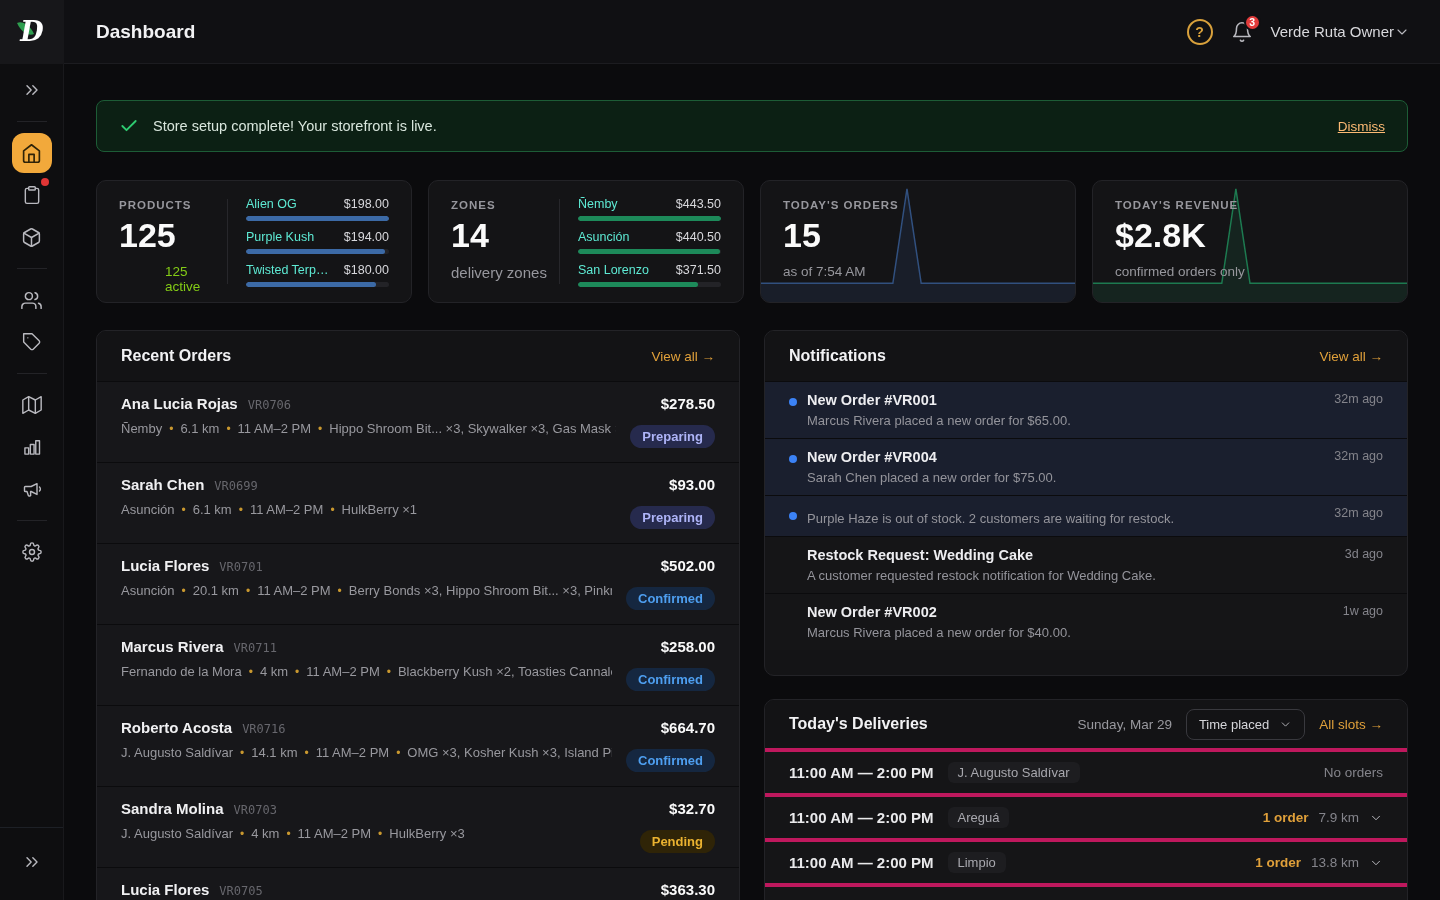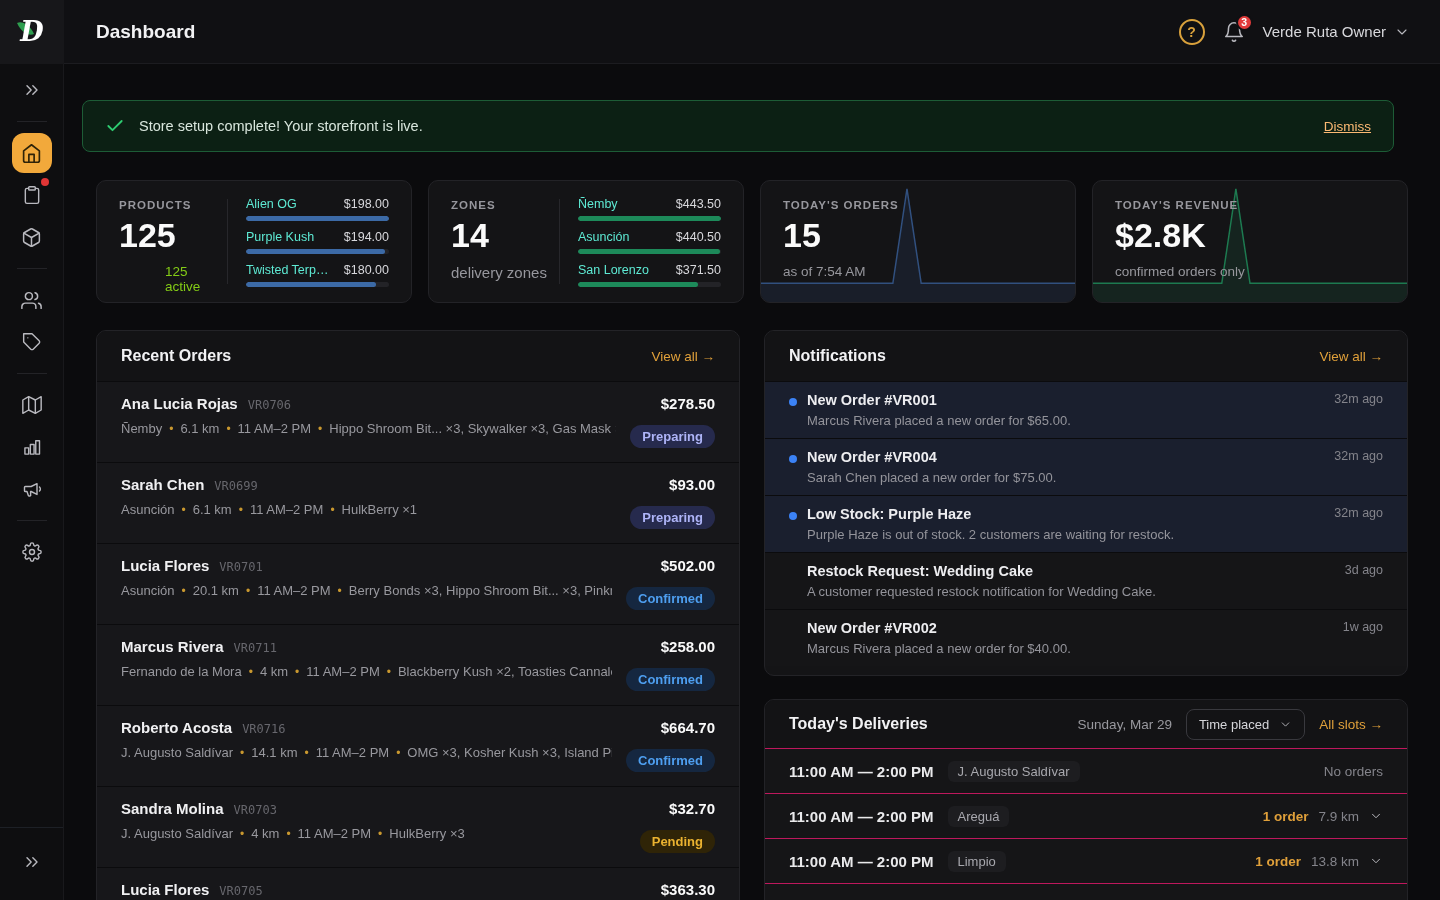--- a/index.html
+++ b/index.html
@@ -17,39 +17,39 @@
     border-radius:0 100% 0 100%; transform:rotate(-24deg); left:20px; top:20px; }
   .page-title { font-size:19px; font-weight:bold; color:#f2f2f4; margin-left:32px; }
   .topbar-right { margin-left:auto; display:flex; align-items:center; gap:18px; margin-right:30px; }
   .help-btn { width:26px; height:26px; border:2px solid #d9a13c; border-radius:50%;
     color:#d9a13c; font-size:14px; font-weight:bold; display:flex; align-items:center;
     justify-content:center; cursor:pointer; }
   .bell-wrap { position:relative; display:flex; }
   .badge { position:absolute; top:-7px; right:-8px; min-width:17px; height:17px; background:#e23b3b;
     border-radius:9px; color:#fff; font-size:10.5px; font-weight:bold; display:flex;
     align-items:center; justify-content:center; border:2px solid #101013; padding:0 3px; }
-  .user-menu { display:flex; align-items:center; gap:8px; cursor:pointer; }
+  .user-menu { display:flex; align-items:center; gap:0; cursor:pointer; }
   .user-name { font-size:15px; color:#d8d8dc; }
   svg.ic { stroke:#b9b9bf; fill:none; stroke-width:1.7; stroke-linecap:round; stroke-linejoin:round; }
 
   
   .sidebar { position:absolute; top:64px; left:0; width:64px; height:836px; background:#0e0e10;
     border-right:1px solid #19191c; display:flex; flex-direction:column; align-items:center; }
   .side-btn { width:40px; height:40px; border-radius:12px; display:flex; align-items:center;
     justify-content:center; position:relative; cursor:pointer; margin:1px 0; }
   .side-btn.active { background:#f2a93b; }
   .side-btn.active svg.ic { stroke:#2e2308; stroke-width:1.9; }
   .side-divider { width:30px; height:1px; background:#232327; margin:10px 0; }
   .red-dot { position:absolute; top:3px; right:3px; width:8px; height:8px; border-radius:50%;
     background:#e03535; }
   .side-bottom { margin-top:auto; width:100%; display:flex; justify-content:center;
     border-top:1px solid #1d2026; padding:14px 0 18px; }
 
   
-  .banner { position:absolute; left:82px; top:100px; width:1312px; height:52px; background:#0c2014;
+  .banner { position:absolute; left:96px; top:100px; width:1312px; height:52px; background:#0c2014;
     border:1px solid #1d5c36; border-radius:8px; display:flex; align-items:center; padding:0 22px; }
   .banner-msg { font-size:14.5px; color:#d9e6dd; margin-left:14px; }
   .dismiss { margin-left:auto; font-size:13.5px; color:#fdba74; text-decoration:underline; cursor:pointer; }
 
   
   .stats { position:absolute; left:96px; top:180px; width:1312px; height:123px; display:flex; gap:16px; }
   .card { flex:1; background:#141416; border:1px solid #232327; border-radius:10px; position:relative;
     overflow:hidden; display:flex; padding:18px 22px; }
   .stat-label { font-size:11.5px; letter-spacing:1px; color:#97979d; font-weight:bold; }
   .stat-value { font-size:34px; font-weight:bold; color:#fafafa; margin-top:5px; }
@@ -101,21 +101,21 @@
   .n-desc { font-size:13px; color:#94949b; margin-top:5px; white-space:nowrap; overflow:hidden; }
   .n-time { font-size:12.5px; color:#84848b; margin-left:12px; flex-shrink:0; }
 
   
   #deliv-panel { left:764px; top:699px; width:644px; height:220px; }
   #deliv-panel .panel-head { height:48px; }
   .d-head-right { margin-left:auto; display:flex; align-items:center; gap:14px; }
   .d-date { font-size:13.5px; color:#98989e; }
   .d-select { display:flex; align-items:center; gap:10px; border:1px solid #39393e; border-radius:8px;
     padding:7px 12px; font-size:13px; color:#d6d6da; cursor:pointer; }
-  .d-row { height:45px; display:flex; align-items:center; padding:0 24px; border-top:1px solid #be185d;
+  .d-row { height:45px; display:flex; align-items:center; padding:0 24px; border-top:4px solid #be185d;
     background:#151517; cursor:pointer; }
   .d-time { font-size:15px; font-weight:bold; color:#e9e9eb; }
   .d-chip { margin-left:14px; background:#1d1d20; border-radius:6px; padding:3px 10px;
     font-size:13px; color:#a8a8ae; }
   .d-right { margin-left:auto; display:flex; align-items:center; gap:10px;padding-left:9px; }
   .d-none { font-size:13.5px; color:#84848b; }
   .d-count { font-size:13.5px; font-weight:bold; color:#e0a03a; }
   .d-km { font-size:13.5px; color:#84848b; }
 </style>
 </head>
@@ -451,21 +451,20 @@
     <span class="n-dot"></span>
     <div class="n-main">
       <div class="n-title">New Order #VR004</div>
       <div class="n-desc">Sarah Chen placed a new order for $75.00.</div>
     </div>
     <span class="n-time">32m ago</span>
   </div>
       <div class="n-row unread">
     <span class="n-dot"></span>
     <div class="n-main">
-      <div class="n-title">Low Stock: Purple Haze</div>
       <div class="n-desc">Purple Haze is out of stock. 2 customers are waiting for restock.</div>
     </div>
     <span class="n-time">32m ago</span>
   </div>
       <div class="n-row">
     <span class="n-dot"></span>
     <div class="n-main">
       <div class="n-title">Restock Request: Wedding Cake</div>
       <div class="n-desc">A customer requested restock notification for Wedding Cake.</div>
     </div>

